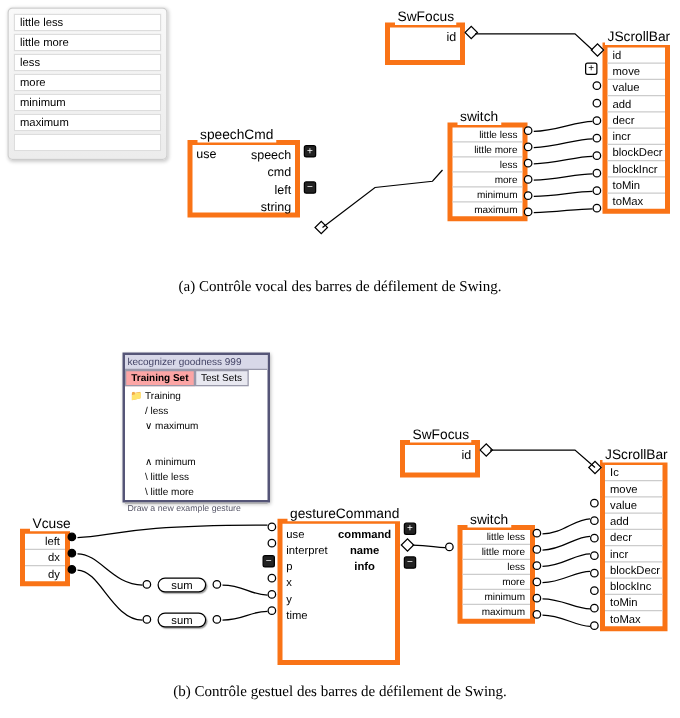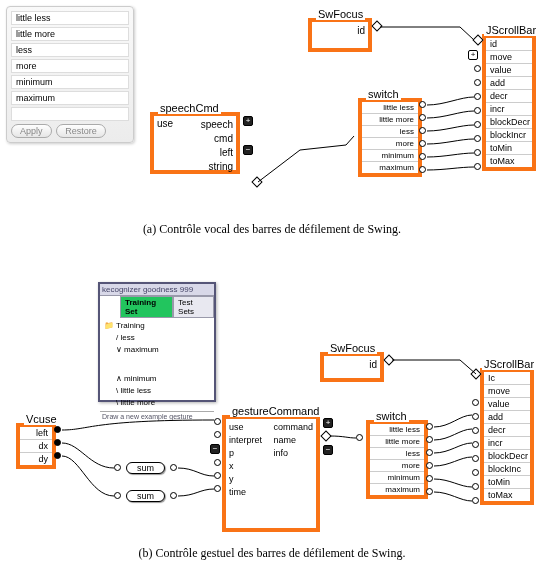--- a/index.html
+++ b/index.html
@@ -111,21 +111,21 @@
   }
   .tree-header {
     background: #d8d8e8;
     border-bottom: 1px solid #99a;
     font-size: 8px;
     padding: 1px 2px;
     color: #446;
   }
   .tab-row { display:flex; }
   .tab { border:1px solid #99a; padding:1px 4px; font-size:8px; background:#e8e8f0;}
-  .tab.active { background:#22c55e; font-weight:bold;margin-left:20px; }
+  .tab.active { background:#fca5a5; font-weight:bold; }
   .tree-body { padding:2px 4px; font-size:8px; line-height:12px; }
   .sum-box {
     position:absolute;
     border:1px solid #000;
     border-radius:6px;
     background:#fff;
     font-size:9px;
     padding:0 10px;
     box-shadow:1px 1px 1px rgba(0,0,0,0.4);
   }
@@ -134,24 +134,20 @@
 <body>
 
 <div class="settings-box" style="left:6px; top:6px; width:128px;">
   <div class="settings-item">little less</div>
   <div class="settings-item">little more</div>
   <div class="settings-item">less</div>
   <div class="settings-item">more</div>
   <div class="settings-item">minimum</div>
   <div class="settings-item">maximum</div>
   <div class="settings-item" style="height:14px;"></div>
-  <div style="margin-top:3px;">
-    <span class="btn">Apply</span>
-    <span class="btn">Restore</span>
-  </div>
 </div>
 
 <div class="panel" style="left:150px; top:112px; width:90px; height:62px;">
   <div class="panel-title">speechCmd</div>
   <div style="position:absolute; left:3px; top:2px; font-size:10px;">use</div>
   <div style="position:absolute; right:3px; top:2px; text-align:right; font-size:10px; line-height:14px;">
     <div>speech</div>
     <div>cmd</div>
     <div>left</div>
     <div>string</div>
@@ -268,21 +264,21 @@
 <div class="panel" style="left:222px; top:415px; width:98px; height:117px;">
   <div class="panel-title">gestureCommand</div>
   <div style="position:absolute; left:3px; top:2px; font-size:9px; line-height:13px;">
     <div>use</div>
     <div>interpret</div>
     <div>p</div>
     <div>x</div>
     <div>y</div>
     <div>time</div>
   </div>
-  <div style="position:absolute; right:3px; top:2px; font-size:9px; line-height:13px; text-align:left;">
+  <div style="position:absolute; right:3px; top:2px; font-size:9px; line-height:13px; text-align:center;font-weight:bold;">
     <div>command</div>
     <div>name</div>
     <div>info</div>
   </div>
 </div>
 <div class="port-dot" style="left:214px; top:418px;"></div>
 <div class="port-dot" style="left:214px; top:431px;"></div>
 <div class="tiny-btn" style="left:210px; top:444px;">−</div>
 <div class="port-dot" style="left:214px; top:459px;"></div>
 <div class="port-dot" style="left:214px; top:472px;"></div>

